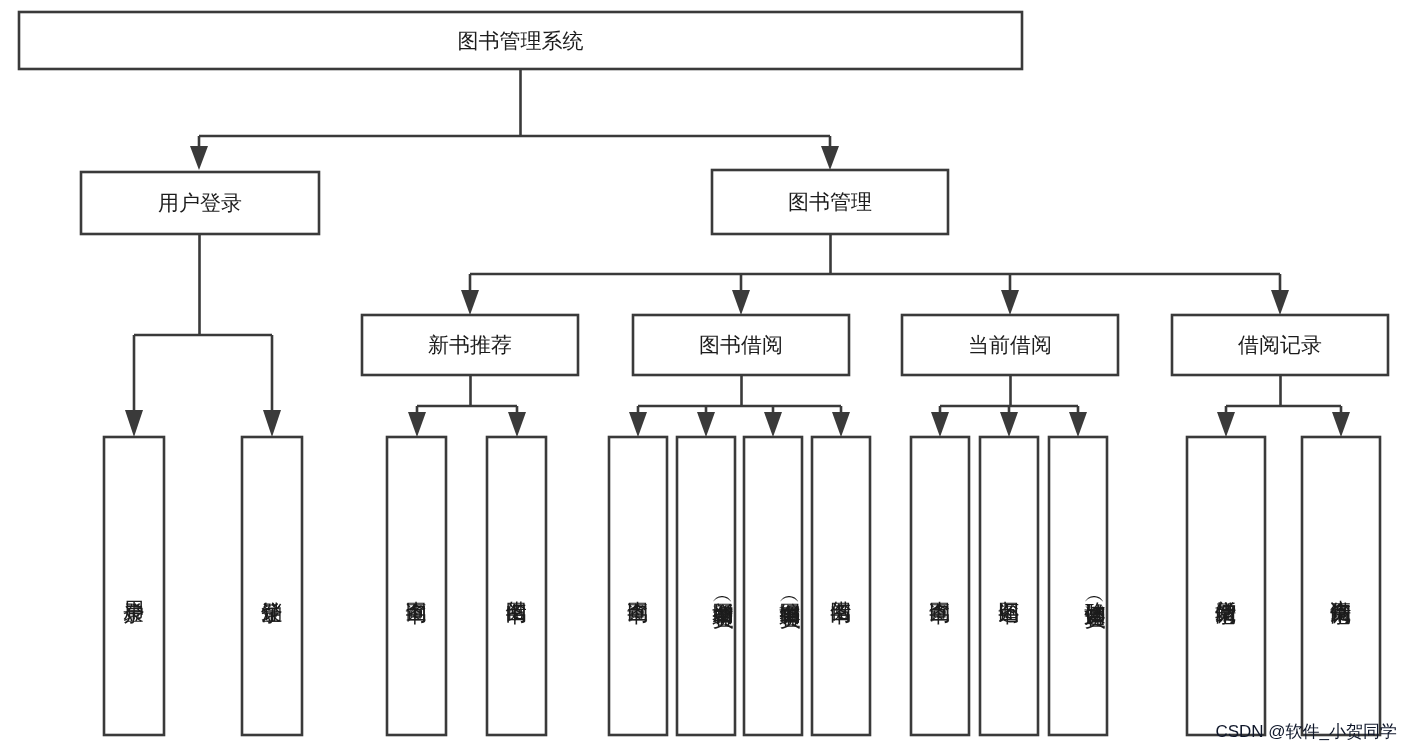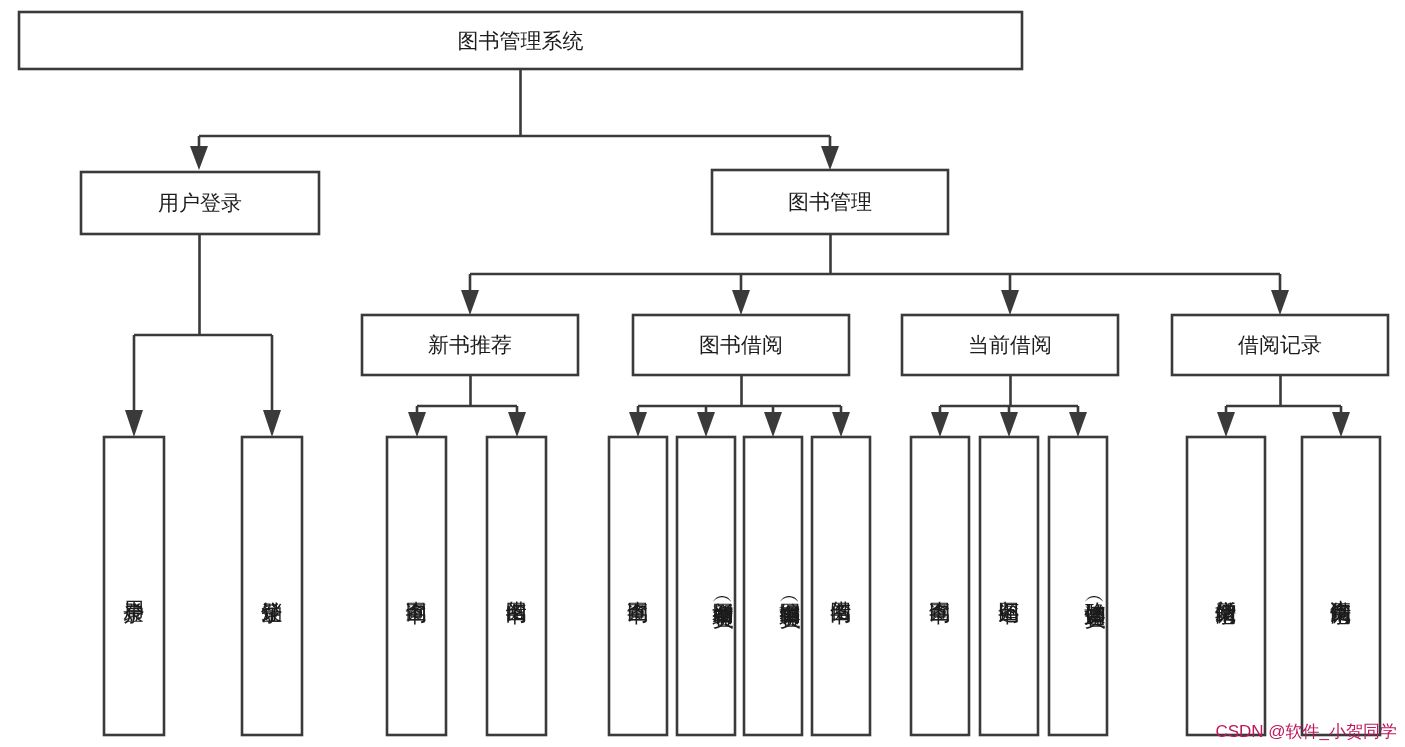--- a/index.html
+++ b/index.html
@@ -64,21 +64,21 @@
   }
   .vlabel.centered {
     align-items: center;
   }
   .watermark {
     position: absolute;
     right: 8px;
     bottom: 4px;
     font-family: "Liberation Sans", "DejaVu Sans", sans-serif;
     font-size: 17px;
-    color: #be185d;
+    color: #0f172a;
     white-space: nowrap;
   }
 </style>
 </head>
 <body>
 
 <div id="diagram-root">
 
   <svg class="diagram-canvas" viewBox="0 0 1405 747">
 

